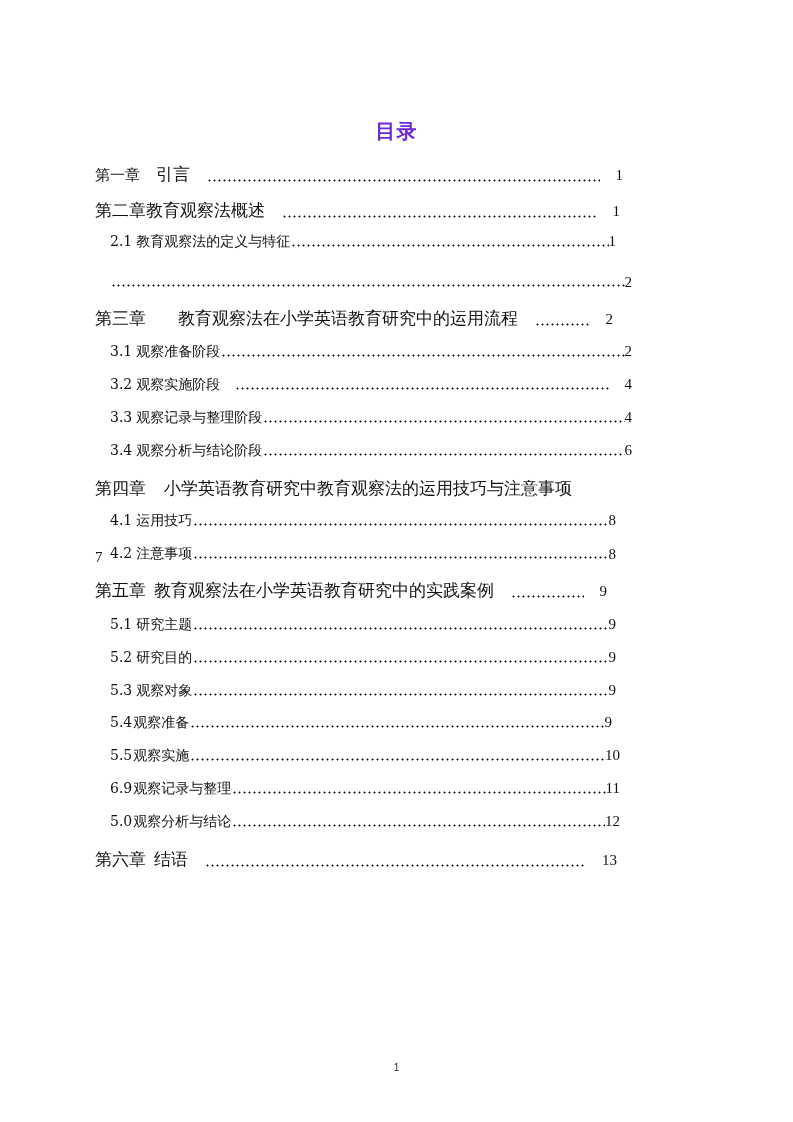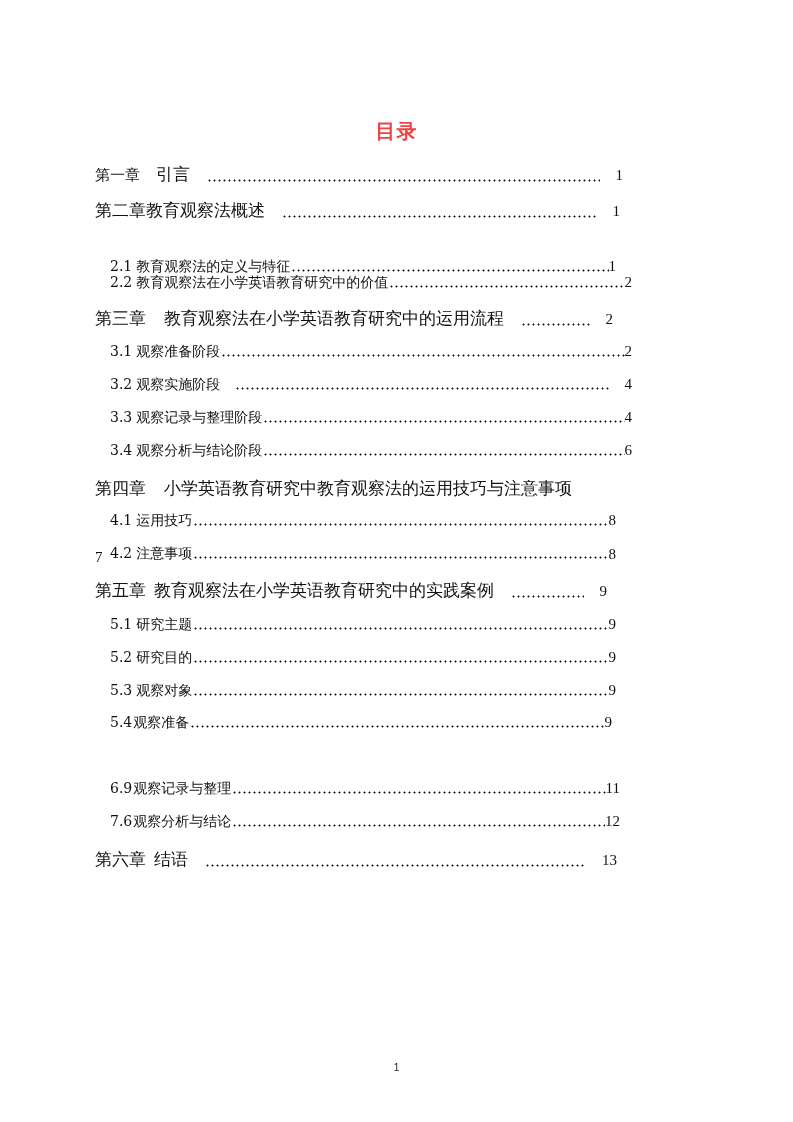--- a/index.html
+++ b/index.html
@@ -25,21 +25,21 @@
     .toc-title {
       position: absolute;
       top: 118px;
       left: 0;
       width: 793px;
       text-align: center;
       font-family: "DejaVu Sans", "Liberation Sans", sans-serif;
       font-weight: bold;
       font-size: 20px;
       letter-spacing: 1px;
-      color: #ef4444;
+      color: #6d28d9;
     }
     .toc-entry {
       position: absolute;
       display: flex;
       align-items: baseline;
       white-space: nowrap;
       overflow: hidden;
     }
     .toc-entry .label {
       flex: 0 0 auto;
@@ -105,39 +105,36 @@
   </div>
 
   <div class="toc-entry chapter" style="top:199px; width:525px;">
     <span class="label">
       <span class="num" style="margin-right:0;">第二章</span><span>教育观察法概述</span>
     </span>
     <span class="leader"></span>
     <span class="page-num">1</span>
   </div>
 
-  <div class="toc-entry section" style="top:258px; width:506px;">
+  <div class="toc-entry section" style="top:233px; width:506px;">
     <span class="label">
       <span class="num">2.1</span><span>教育观察法的定义与特征</span>
     </span>
     <span class="leader"></span>
     <span class="page-num">1</span>
   </div>
 
   <div class="toc-entry section" style="top:274px; width:522px;">
-    <span class="label">
-      <span class="num">2.2</span><span>教育观察法在小学英语教育研究中的价值</span>
-    </span>
     <span class="leader"></span>
     <span class="page-num">2</span>
   </div>
 
   <div class="toc-entry chapter" style="top:307px; width:518px;">
     <span class="label">
-      <span class="num" style="margin-right:18px;font-family:Liberation Mono, monospace;">第三章</span><span>教育观察法在小学英语教育研究中的运用流程</span>
+      <span class="num" style="margin-right:32px;font-family:Liberation Mono, monospace;">第三章</span><span>教育观察法在小学英语教育研究中的运用流程</span>
     </span>
     <span class="leader"></span>
     <span class="page-num">2</span>
   </div>
 
   <div class="toc-entry section" style="top:343px; width:522px;">
     <span class="label">
       <span class="num">3.1</span><span>观察准备阶段</span>
     </span>
     <span class="leader"></span>
@@ -225,32 +222,39 @@
   </div>
 
   <div class="toc-entry section" style="top:714px; width:502px;">
     <span class="label">
       <span class="num" style="margin-right:1px;">5.4</span><span>观察准备</span>
     </span>
     <span class="leader"></span>
     <span class="page-num">9</span>
   </div>
 
+  <div class="toc-entry section" style="top:747px; width:510px;">
+    <span class="label">
+      <span class="num" style="margin-right:1px;">5.5</span><span>观察实施</span>
+    </span>
+    <span class="leader"></span>
+    <span class="page-num">10</span>
+  </div>
 
   <div class="toc-entry section" style="top:780px; width:510px;">
     <span class="label">
       <span class="num" style="margin-right:1px;">6.9</span><span>观察记录与整理</span>
     </span>
     <span class="leader"></span>
     <span class="page-num">11</span>
   </div>
 
   <div class="toc-entry section" style="top:813px; width:510px;">
     <span class="label">
-      <span class="num" style="margin-right:1px;">7.6</span><span>观察分析与结论</span>
+      <span class="num" style="margin-right:1px;">5.0</span><span>观察分析与结论</span>
     </span>
     <span class="leader"></span>
     <span class="page-num">12</span>
   </div>
 
   <div class="toc-entry chapter" style="top:848px; width:522px;">
     <span class="label">
       <span class="num" style="margin-right:8px;">第六章</span><span>结语</span>
     </span>
     <span class="leader"></span>

